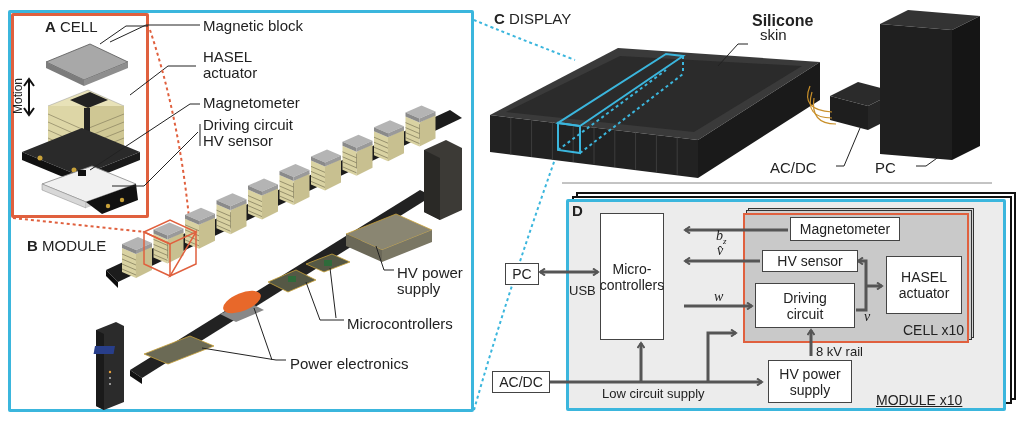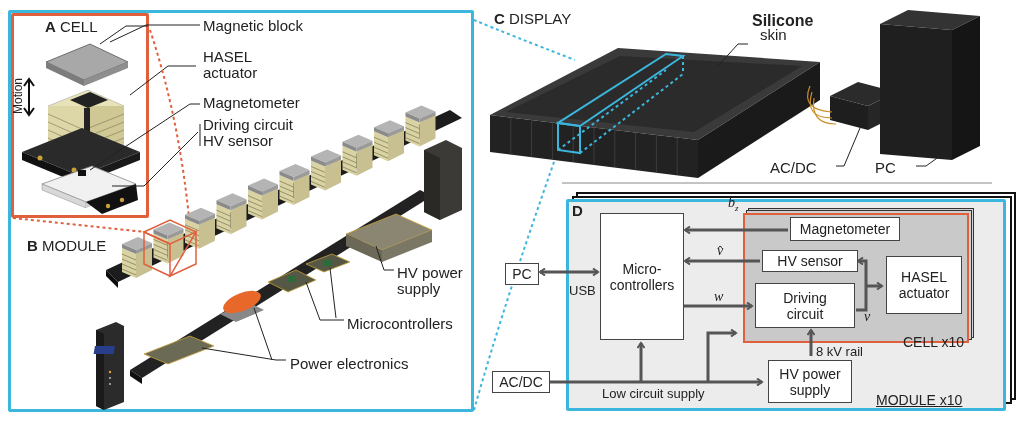--- a/index.html
+++ b/index.html
@@ -360,21 +360,21 @@
     <polyline points="708,382 708,333 736,333" marker-end="url(#ah)"></polyline>
   </g>
 </svg>
 
 <div class="dbox" style="left:505px;top:263px;width:34px;height:22px;">
   <span>PC</span>
 </div>
 <div class="dbox" style="left:492px;top:371px;width:58px;height:22px;">
   <span>AC/DC</span>
 </div>
-<div class="dbox" style="left:600px;top:213px;width:84px;height:127px;flex-direction:column;">
+<div class="dbox" style="left:600px;top:213px;width:64px;height:127px;flex-direction:column;">
   <span>Micro-</span>
   <span>controllers</span>
 </div>
 <div class="dbox" style="left:790px;top:217px;width:110px;height:24px;">
   <span>Magnetometer</span>
 </div>
 <div class="dbox" style="left:762px;top:250px;width:96px;height:22px;">
   <span>HV sensor</span>
 </div>
 <div class="dbox" style="left:755px;top:283px;width:100px;height:45px;flex-direction:column;">
@@ -384,23 +384,23 @@
 <div class="dbox" style="left:886px;top:256px;width:76px;height:58px;flex-direction:column;">
   <span>HASEL</span>
   <span>actuator</span>
 </div>
 <div class="dbox" style="left:768px;top:360px;width:84px;height:43px;flex-direction:column;">
   <span>HV power</span>
   <span>supply</span>
 </div>
 
 <div class="lbl" style="left:569px;top:255px;font-size:13px;margin-top:28px;">USB</div>
-<div class="lbl" style="left:716px;top:195px;font-size:14px;font-style:italic;font-family:'Liberation Serif',serif;margin-left:12px;">
+<div class="lbl" style="left:716px;top:228px;font-size:14px;font-style:italic;font-family:'Liberation Serif',serif;">
   <span>b</span><sub style="font-size:9px;">z</sub>
 </div>
 <div class="lbl" style="left:717px;top:243px;font-size:14px;font-style:italic;font-family:'Liberation Serif',serif;">v̂</div>
 <div class="lbl" style="left:714px;top:289px;font-size:14px;font-style:italic;font-family:'Liberation Serif',serif;">w</div>
 <div class="lbl" style="left:864px;top:309px;font-size:14px;font-style:italic;font-family:'Liberation Serif',serif;">v</div>
 <div class="lbl" style="left:816px;top:344px;font-size:13px;">8 kV rail</div>
 <div class="lbl" style="left:602px;top:386px;font-size:13px;">Low circuit supply</div>
 
-<div class="lbl" style="left:903px;top:335px;font-size:14px;">CELL x10</div>
+<div class="lbl" style="left:903px;top:323px;font-size:14px;">CELL x10</div>
 <div class="lbl" style="left:876px;top:393px;font-size:14px;text-decoration:underline;">MODULE x10</div>
 
 </body></html>

